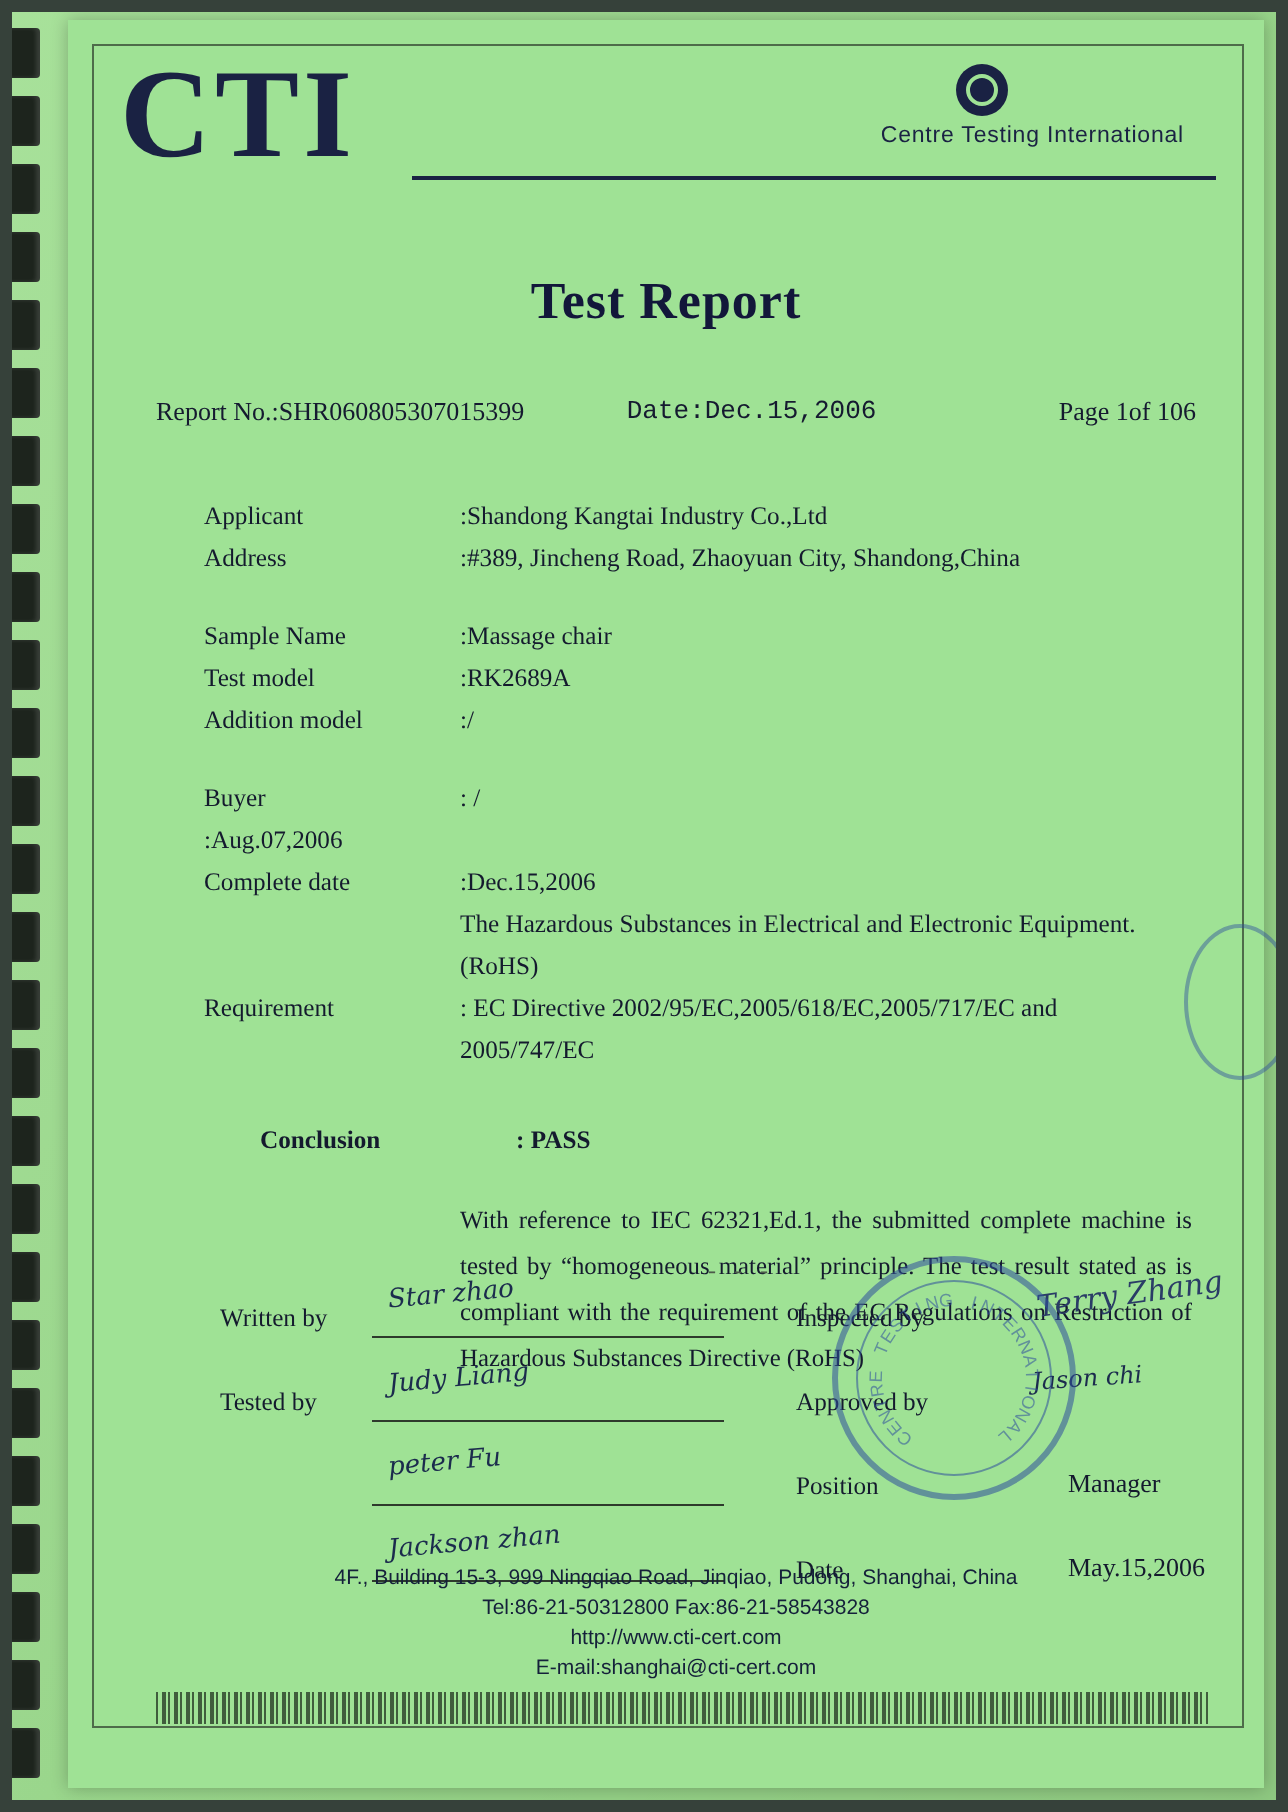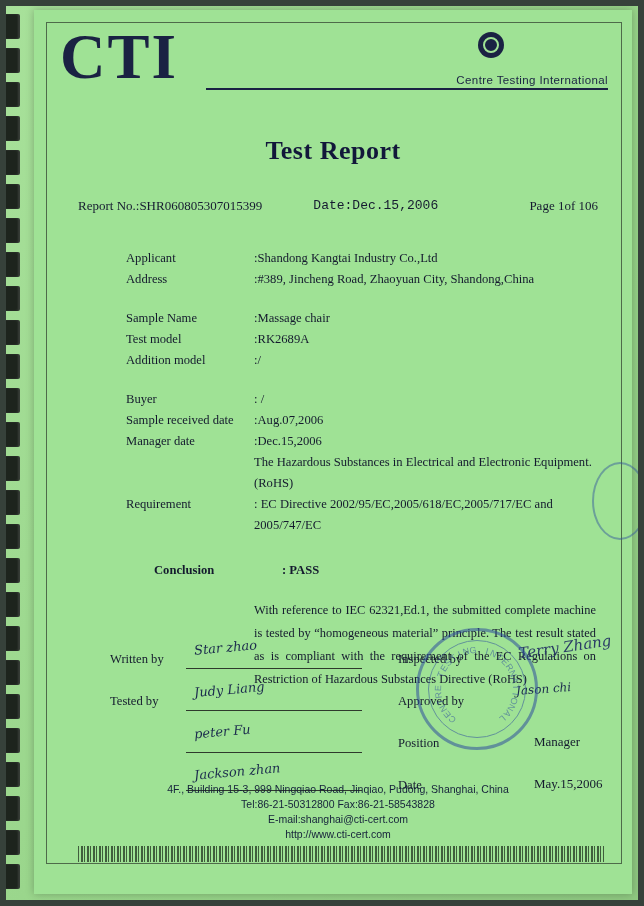--- a/index.html
+++ b/index.html
@@ -114,27 +114,26 @@
     left: 5px;
     top: 5px;
     width: 16px;
     height: 16px;
     border-radius: 50%;
     border: 2px solid #9fe295;
     box-sizing: border-box;
   }
   .cti-sub {
     position: absolute;
-    right: 0;
+    right: 16px;
     top: 32px;
     font-size: 11.5px;
     color: #1a2243;
     letter-spacing: 0.4px;
     font-family: "Liberation Sans", sans-serif;
-    margin-top: 12px;
   }
 
   
   .doc-title {
     position: absolute;
     top: 126px;
     left: 0;
     right: 0;
     text-align: center;
     font-size: 26px;
@@ -153,21 +152,21 @@
     color: #151a30;
     display: flex;
     justify-content: space-between;
   }
   .meta-row span { white-space: nowrap; }
   .meta-date { margin-left: -40px; font-family: Liberation Mono, monospace; }
 
   
   .fields {
     position: absolute;
-    left: 92px;
+    left: 68px;
     right: 36px;
     top: 238px;
     font-size: 12.6px;
     color: #141a2e;
   }
   .fgroup { margin-bottom: 18px; }
   .frow {
     display: flex;
     align-items: flex-start;
     line-height: 21px;
@@ -429,25 +428,24 @@
           <div class="fvalue">:/</div>
         </div>
       </div>
 
       <div class="fgroup">
         <div class="frow">
           <div class="flabel">Buyer</div>
           <div class="fvalue">: /</div>
         </div>
         <div class="frow">
-          <div class="flabel">Sample received date</div>
           <div class="fvalue">:Aug.07,2006</div>
         </div>
         <div class="frow">
-          <div class="flabel">Manager date</div>
+          <div class="flabel">Complete date</div>
           <div class="fvalue">:Dec.15,2006</div>
         </div>
         <div class="cont-row">
           <div class="flabel"></div>
           <div class="fvalue">The Hazardous Substances in Electrical and Electronic Equipment.(RoHS)</div>
         </div>
         <div class="frow">
           <div class="flabel">Requirement</div>
           <div class="fvalue">: EC Directive 2002/95/EC,2005/618/EC,2005/717/EC and 2005/747/EC</div>
         </div>
@@ -541,21 +539,21 @@
           <span style="transform: rotate(129.63deg) translate(-50%, -44px);">A</span>
           <span style="transform: rotate(140deg) translate(-50%, -44px);">L</span>
         </div>
     </div>
 
     <div class="edge-stamp"></div>
 
     <div class="footer">
       <div>4F., Building 15-3, 999 Ningqiao Road, Jinqiao, Pudong, Shanghai, China</div>
       <div>Tel:86-21-50312800     Fax:86-21-58543828</div>
+      <div>http://www.cti-cert.com</div>
       <div>E-mail:shanghai@cti-cert.com</div>
-      <div>http://www.cti-cert.com</div>
     </div>
 
     <div class="barcode"></div>
   </div>
 
   <div class="scan-edge"></div>
 </div>
 
 </body></html>

